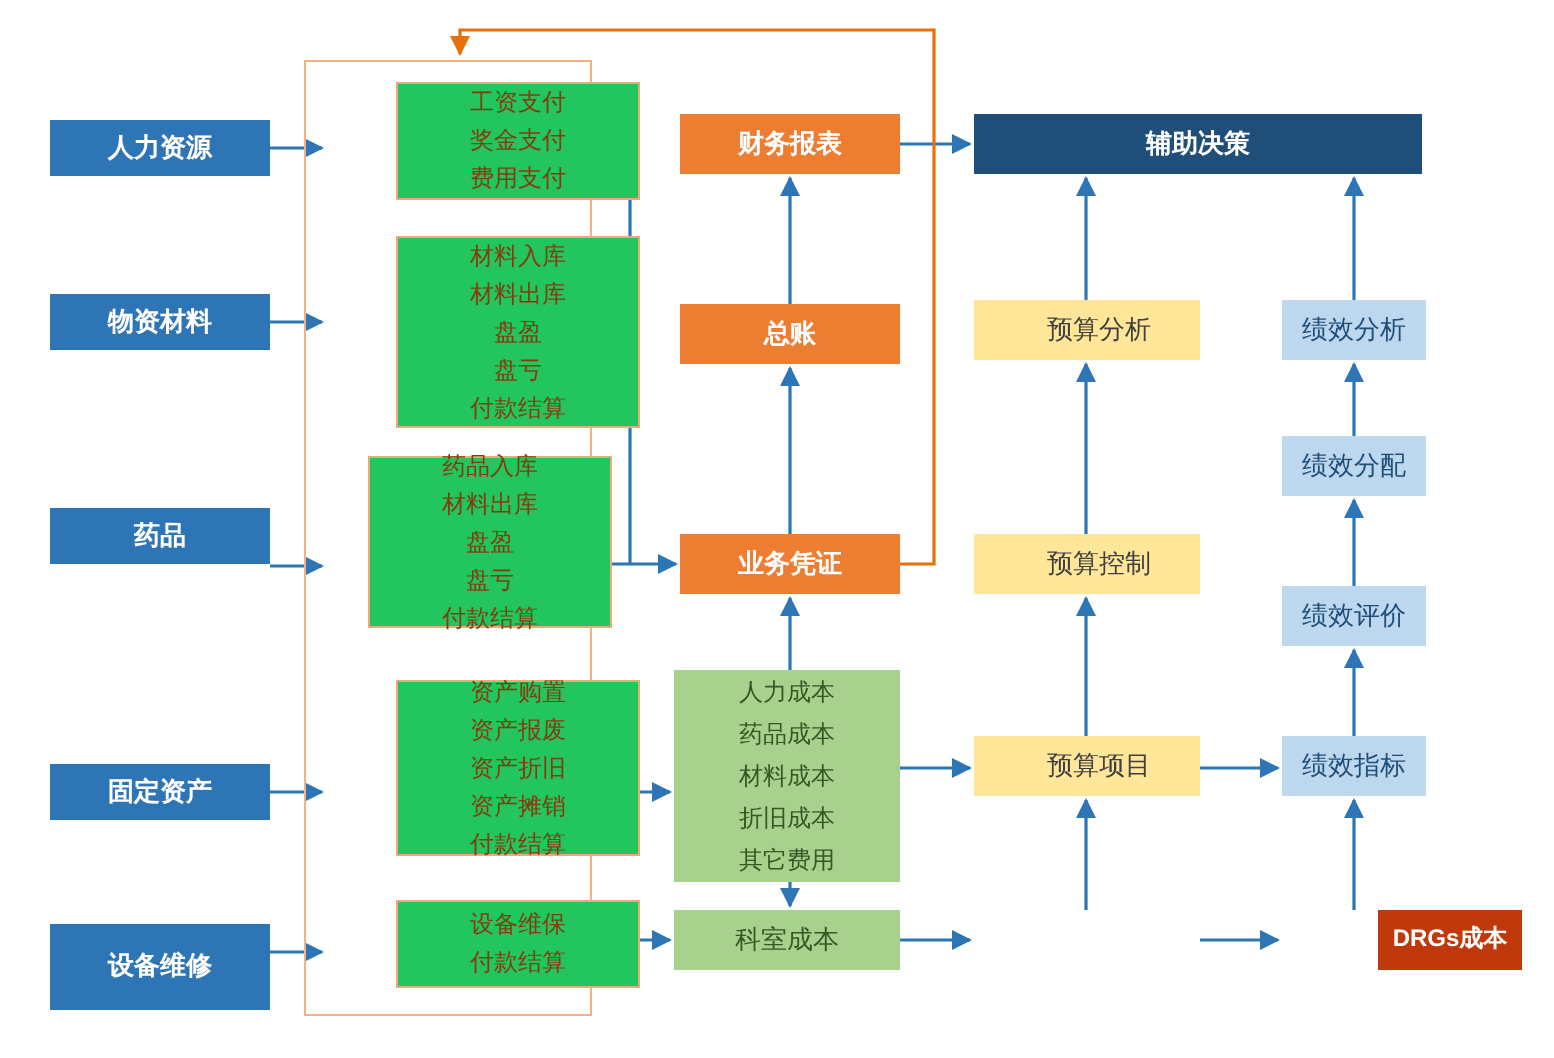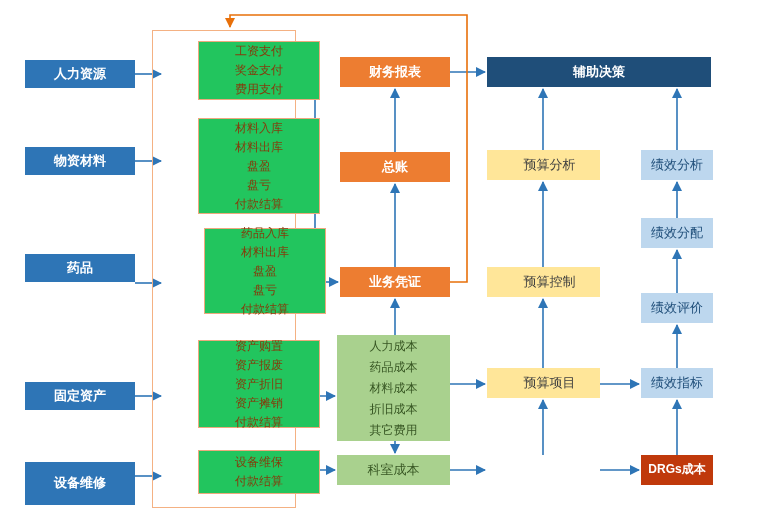--- a/index.html
+++ b/index.html
@@ -10,21 +10,21 @@
   .box { position:absolute; display:flex; align-items:center; justify-content:center;
          text-align:center; font-size:13px; line-height:1.15; }
   .box.multi { flex-direction:column; }
   .blue  { background:#2E75B6; color:#ffffff; font-weight:bold; }
   .orange{ background:#ED7D31; color:#ffffff; font-weight:bold; }
   .navy  { background:#1F4E79; color:#ffffff; font-weight:bold; }
   .peach { background:#22c55e; border:1px solid #EDA97E; color:#843C0C; font-size:12px;margin-left:35px; }
   .green { background:#A9D18E; color:#375623; }
   .yellow{ background:#FFE699; color:#404040;padding-left:12px; }
   .lblue { background:#BDD7EE; color:#1F4E79; }
-  .red   { background:#C0390B; color:#ffffff; font-weight:bold; }
+  .red   { background:#C0390B; color:#ffffff; font-weight:bold;margin-left:48px; }
   .frame { position:absolute; left:152px; top:30px; width:144px; height:478px;
            border:1px solid #F4B183; background:transparent; }
   .peach .ln { line-height:19px; width:100%; }
   .green.multi .ln { line-height:21px; width:100%; font-size:12px; }
 </style>
 </head>
 <body>
 
 <div class="canvas">
 
@@ -86,21 +86,21 @@
     <div class="ln">奖金支付</div>
     <div class="ln">费用支付</div>
   </div>
   <div class="box multi peach" style="left:163px;top:118px;width:122px;height:96px">
     <div class="ln">材料入库</div>
     <div class="ln">材料出库</div>
     <div class="ln">盘盈</div>
     <div class="ln">盘亏</div>
     <div class="ln">付款结算</div>
   </div>
-  <div class="box multi peach" style="left:169px;top:228px;width:122px;height:86px">
+  <div class="box multi peach" style="left:149px;top:228px;width:122px;height:86px">
     <div class="ln">药品入库</div>
     <div class="ln">材料出库</div>
     <div class="ln">盘盈</div>
     <div class="ln">盘亏</div>
     <div class="ln">付款结算</div>
   </div>
   <div class="box multi peach" style="left:163px;top:340px;width:122px;height:88px">
     <div class="ln">资产购置</div>
     <div class="ln">资产报废</div>
     <div class="ln">资产折旧</div>

